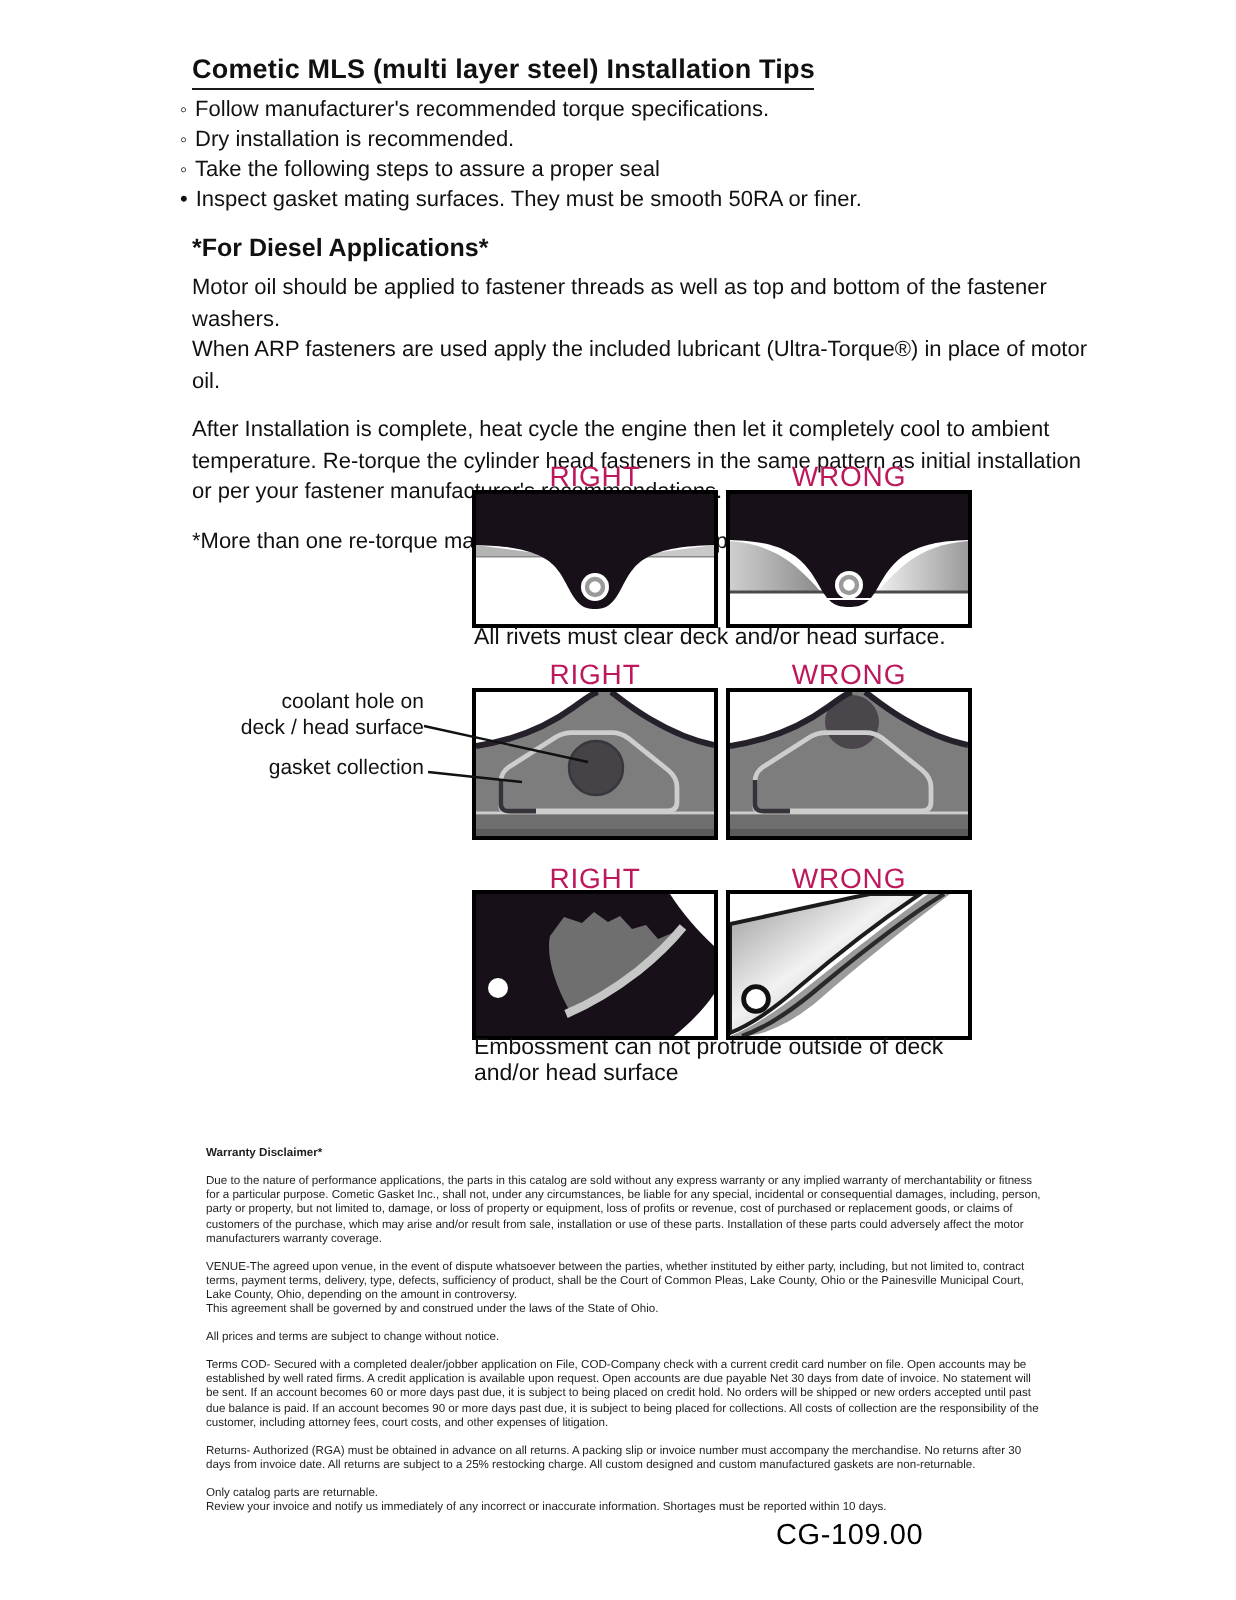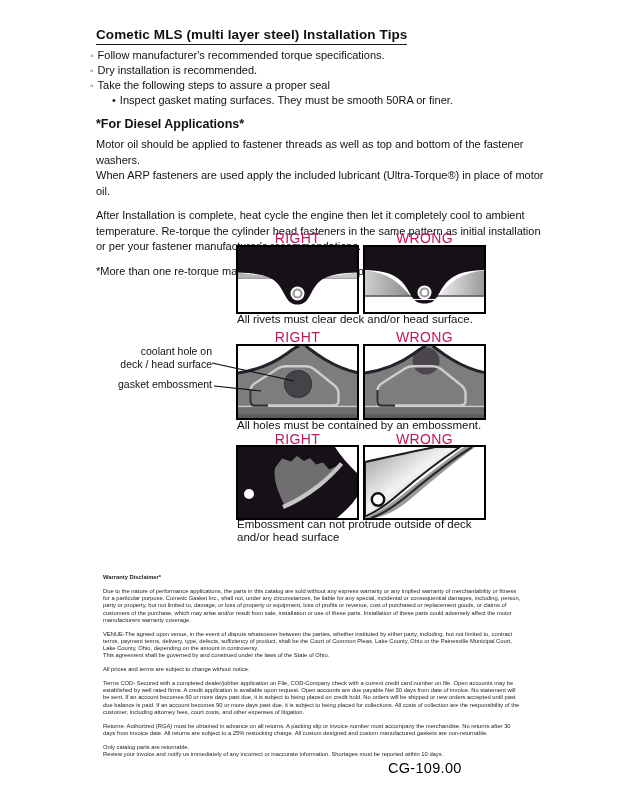--- a/index.html
+++ b/index.html
@@ -9,21 +9,21 @@
   }
   .abs{position:absolute;}
   
   .title{
     left:96px;top:27px;font-size:13.5px;font-weight:bold;
     border-bottom:1.6px solid #1a1a1a;padding-bottom:2px;letter-spacing:.1px;
   }
   .bullets{left:90px;top:48px;width:470px;font-size:11px;line-height:15px;}
   .b-row{display:flex;align-items:flex-end;}
   .b-row::before{content:"◦";font-size:10px;line-height:15px;margin-right:4px;color:#222;}
-  .sb-row{display:flex;align-items:flex-start;margin-left:22px;}
+  .sb-row{display:flex;align-items:flex-start;}
   .sb-row::before{content:"•";font-size:11px;line-height:15px;margin-right:4px;color:#111;}
   
   .diesel{left:96px;top:117px;width:452px;}
   .diesel h3{margin:0 0 6px 0;font-size:12.5px;font-weight:bold;}
   .diesel p{margin:0 0 9px 0;font-size:11px;line-height:15.5px;white-space:pre-line;}
   
   .dg-header{font-size:14px;color:#be185d;text-align:center;width:123px;letter-spacing:.4px;}
   .panel{border:2px solid #000;background:#fff;display:block;}
   .caption{font-size:11.5px;line-height:12.5px;white-space:pre-line;}
   .leader-label{font-size:10.5px;line-height:12.5px;text-align:right;white-space:pre-line;}
@@ -99,21 +99,21 @@
     <circle cx="59.5" cy="45.5" r="4" fill="none" stroke="#9a9a9a" stroke-width="2.2"></circle>
   </svg>
 
   <div class="abs caption" style="left:237px;top:313px;">All rivets must clear deck and/or head surface.</div>
 
   <div class="abs dg-header" style="left:236px;top:329px;">RIGHT</div>
   <div class="abs dg-header" style="left:363px;top:329px;">WRONG</div>
 
   <div class="abs leader-label" style="left:100px;top:345px;width:112px;">coolant hole on
 deck / head surface</div>
-  <div class="abs leader-label" style="left:100px;top:378px;width:112px;">gasket embossment</div>
+  <div class="abs leader-label" style="left:100px;top:378px;width:112px;">gasket collection</div>
 
   <svg class="abs panel" style="left:236px;top:344px;" width="119" height="72" viewBox="0 0 119 72">
     <rect width="119" height="72" fill="#ffffff"></rect>
     <path d="M0,72 L0,27 C20,24 36,17 49,7.5 C55,3 58.5,0.5 61,0 L67.5,0 C70,1.5 76,7 87,13.5 C98,20 109,24.5 119,26.5 L119,72 Z" fill="#7d7d7d"></path>
     <path d="M0,27 C20,24 36,17 49,7.5 C55,3 58.5,0.5 61,0" fill="none" stroke="#26202a" stroke-width="3"></path>
     <path d="M67.5,0 C70,1.5 76,7 87,13.5 C98,20 109,24.5 119,26.5" fill="none" stroke="#26202a" stroke-width="3"></path>
     <line x1="0" y1="60.5" x2="119" y2="60.5" stroke="#cdcdcd" stroke-width="1.6"></line>
     <rect x="0" y="61.3" width="119" height="10.7" fill="#6e6e6e"></rect>
     <rect x="0" y="68.5" width="119" height="3.5" fill="#5b5b5b"></rect>
     <path d="M12.5,58 L12.5,45 C12.5,41.5 13.5,39.5 16.5,37.5 L40,22.5 C42.5,21 45,20.3 48,20.3 L68,20.3 C71,20.3 73.5,21.2 76,23 L96,39 C99,41.5 100.5,44 100.5,47.5 L100.5,55 C100.5,58 99,59.5 95.5,59.5 L17,59.5 C14,59.5 12.5,59 12.5,58 Z" fill="none" stroke="#cdcdcd" stroke-width="2.4"></path>
@@ -132,21 +132,20 @@
     <rect x="0" y="68.5" width="119" height="3.5" fill="#5b5b5b"></rect>
     <path d="M12.5,58 L12.5,45 C12.5,41.5 13.5,39.5 16.5,37.5 L40,22.5 C42.5,21 45,20.3 48,20.3 L68,20.3 C71,20.3 73.5,21.2 76,23 L96,39 C99,41.5 100.5,44 100.5,47.5 L100.5,55 C100.5,58 99,59.5 95.5,59.5 L17,59.5 C14,59.5 12.5,59 12.5,58 Z" fill="none" stroke="#cdcdcd" stroke-width="2.4"></path>
     <path d="M12.5,44 L12.5,56 C12.5,58.8 14,59.5 17,59.5 L30,59.5" fill="none" stroke="#363239" stroke-width="2.4"></path>
   </svg>
 
   <svg class="abs" style="left:120px;top:340px;z-index:5;" width="180" height="62" viewBox="0 0 180 62">
     <line x1="92" y1="23" x2="174" y2="41" stroke="#111" stroke-width="1.2"></line>
     <line x1="94" y1="46" x2="141" y2="51" stroke="#111" stroke-width="1.2"></line>
   </svg>
 
-  <div class="abs caption" style="left:237px;top:419px;">All holes must be contained by an embossment.</div>
 
   <div class="abs dg-header" style="left:236px;top:431px;">RIGHT</div>
   <div class="abs dg-header" style="left:363px;top:431px;">WRONG</div>
 
   <svg class="abs panel" style="left:236px;top:445px;" width="119" height="71" viewBox="0 0 119 71">
     <rect width="119" height="71" fill="#171019"></rect>
     <path d="M97,0 L119,0 L119,26 C111,18.5 103,9.5 97,0 Z" fill="#ffffff"></path>
     <path d="M119,50 L119,71 L99,71 C107,64.5 114,57.5 119,50 Z" fill="#ffffff"></path>
     <path d="M37,21 L44,11.5 L53,14.5 L59,9 L66,14 L72,11 L78,17.5 L85,15.5 L91,22.5 L97,20 L101.5,17.5 C95,27 87,35.5 77.5,43 C68,50.5 57,56.5 47.5,59.5 C44.5,54.5 41,47.5 38.5,39 C36.5,32 36,25.5 37,21 Z" fill="#6f6f6f"></path>
     <path d="M45,60 C57,55 70,47 81,38.5 C89,32 97,24.5 103.5,16.5" fill="none" stroke="#c6c6c6" stroke-width="4.2"></path>

